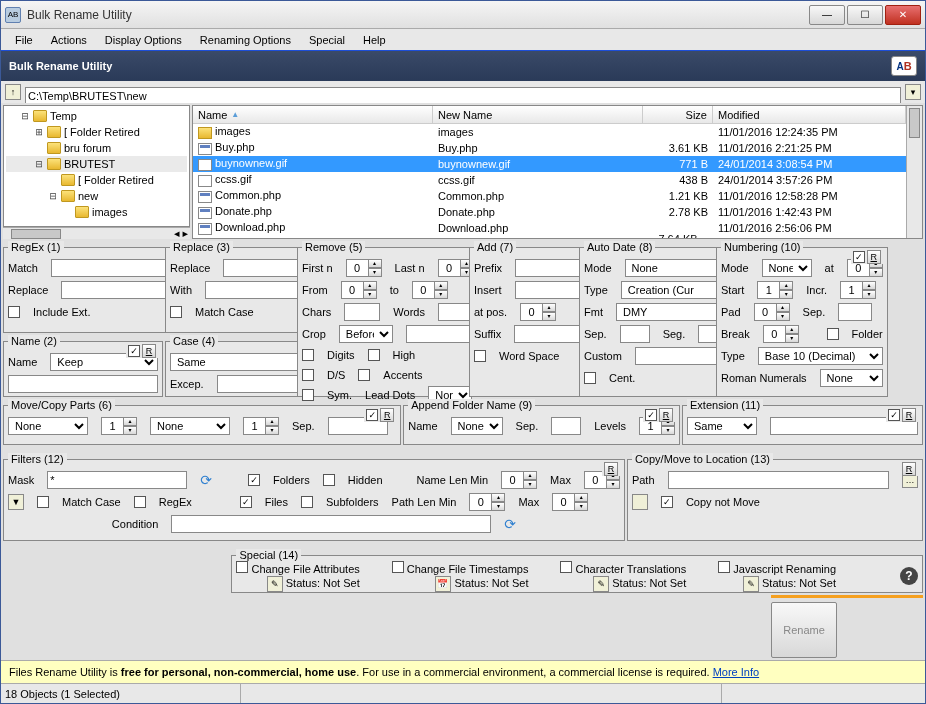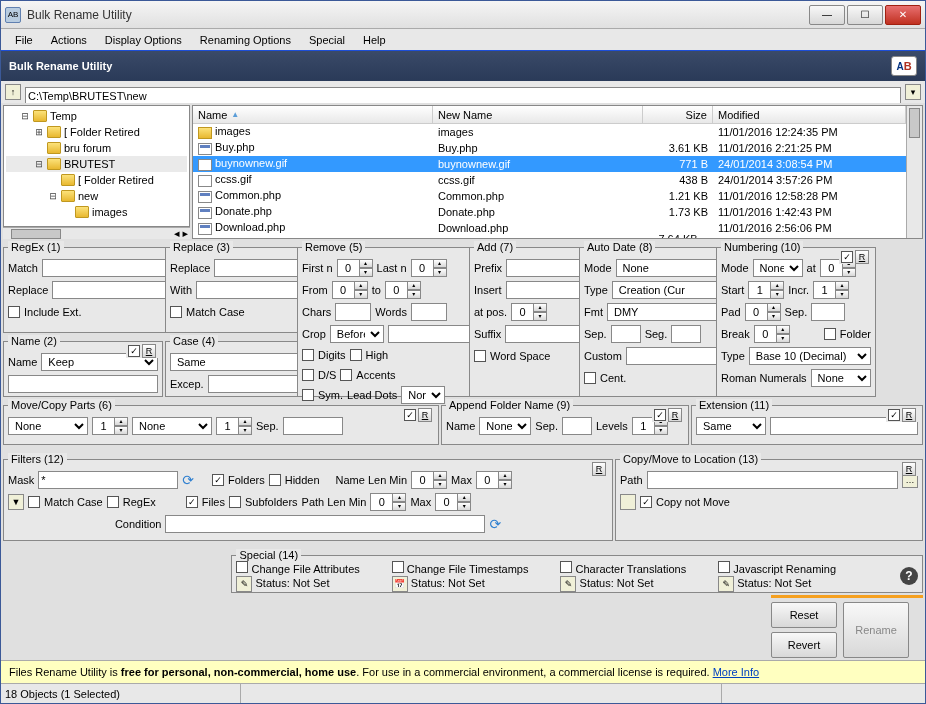--- a/index.html
+++ b/index.html
@@ -51,21 +51,21 @@
 .fi-php { background: #fff; border: 1px solid #888; position: relative; }
 .fi-php::after { content: ""; position: absolute; top: 1px; left: 1px; right: 1px; height: 3px; background: #6080c0; }
 .fi-gif { background: #fff; border: 1px solid #888; }
 .file-scroll { width: 16px; background: #e8e8e8; border-left: 1px solid #aaa; }
 .file-scroll-thumb { height: 30px; background: #c8c8c8; border: 1px solid #888; margin: 2px; }
 fieldset { border: 1px solid #888; background: #e8e8e8; padding: 3px 4px 4px 4px; position: relative; }
 legend { font-size: 11px; padding: 0 3px; background: #e8e8e8; }
 .leg-right { position: absolute; right: 4px; top: -3px; display: flex; align-items: center; gap: 2px; background: #e8e8e8; padding: 0 2px; }
 .cb { width: 12px; height: 12px; border: 1px solid #555; background: #fff; display: inline-flex; align-items: center; justify-content: center; font-size: 9px; color: #000; }
 .rs { width: 14px; height: 14px; border: 1px solid #888; background: linear-gradient(#fff,#d8d8d8); display: inline-flex; align-items: center; justify-content: center; font-size: 9px; text-decoration: underline; }
-.field-row { display: flex; align-items: center; gap: 4px; margin: 2px 0; height: 20px; }
+.field-row { display: flex; align-items: center; gap: 13px; margin: 2px 0; height: 20px; }
 .lbl { font-size: 11px; white-space: nowrap; }
 input[type=text].fld, select.fld { height: 18px; border: 1px solid #888; background: #fff; padding: 0 2px; font-size: 11px; }
 .spinner { display: inline-flex; height: 18px; }
 .spinner input { width: 22px; height: 18px; border: 1px solid #888; border-right: none; text-align: center; font-size: 11px; }
 .spin-btns { display: flex; flex-direction: column; width: 14px; }
 .spin-btns div { height: 9px; border: 1px solid #888; background: linear-gradient(#fff,#d8d8d8); font-size: 6px; text-align: center; line-height: 7px; }
 
 .row-panels { display: flex; gap: 2px; }
 .col1 { width: 160px; }
 .col2 { width: 130px; }
@@ -217,21 +217,21 @@
                 </div>
                 <div class="file-row">
                   <div class="fc" style="width:240px;"><span class="file-icon fi-php"></span>Common.php</div>
                   <div class="fc" style="width:210px;">Common.php</div>
                   <div class="fc" style="width:70px;text-align:right;">1.21 KB</div>
                   <div class="fc" style="flex:1;">11/01/2016 12:58:28 PM</div>
                 </div>
                 <div class="file-row">
                   <div class="fc" style="width:240px;"><span class="file-icon fi-php"></span>Donate.php</div>
                   <div class="fc" style="width:210px;">Donate.php</div>
-                  <div class="fc" style="width:70px;text-align:right;">1.73 KB</div>
+                  <div class="fc" style="width:70px;text-align:right;">2.78 KB</div>
                   <div class="fc" style="flex:1;">11/01/2016 1:42:43 PM</div>
                 </div>
                 <div class="file-row">
                   <div class="fc" style="width:240px;"><span class="file-icon fi-php"></span>Download.php</div>
                   <div class="fc" style="width:210px;">Download.php</div>
                   <div class="fc" style="width:70px;text-align:center;margin-top:22px;">7.64 KB</div>
                   <div class="fc" style="flex:1;">11/01/2016 2:56:06 PM</div>
                 </div>
               </div>
           </div>
@@ -695,21 +695,21 @@
             <span class="sm-icon"></span>
             <span class="cb">✓</span>
             <span class="lbl">Copy not Move</span>
           </div>
       </fieldset>
     </div>
 
     <div class="row-panels" style="margin-top:8px;align-items:flex-end;flex-direction:column;">
       <fieldset style="flex:1;height:50px;">
         <legend>Special (14)</legend>
-        <div class="field-row" style="gap:32px;">
+        <div class="field-row" style="gap:32px;text-align:right;">
           <div style="display:flex;flex-direction:column;gap:1px;">
             <div><span class="cb"></span> <span>Change File Attributes</span></div>
             <div><span class="sm-icon">✎</span> <span>Status: Not Set</span></div>
           </div>
           <div style="display:flex;flex-direction:column;gap:1px;">
             <div><span class="cb"></span> <span>Change File Timestamps</span></div>
             <div><span class="sm-icon">📅</span> <span>Status: Not Set</span></div>
           </div>
           <div style="display:flex;flex-direction:column;gap:1px;">
             <div><span class="cb"></span> <span>Character Translations</span></div>
@@ -719,24 +719,20 @@
             <div><span class="cb"></span> <span>Javascript Renaming</span></div>
             <div><span class="sm-icon">✎</span> <span>Status: Not Set</span></div>
           </div>
           <span style="flex:1"></span>
           <span class="help-icon">?</span>
         </div>
       </fieldset>
       <div style="width:158px;padding-left:6px;">
         <div class="orange-bar"></div>
         <div style="display:flex;gap:6px;">
-          <div style="display:flex;flex-direction:column;gap:4px;">
-            <button class="big-btn">Reset</button>
-            <button class="big-btn">Revert</button>
-          </div>
           <button class="big-btn disabled" style="height:56px;">Rename</button>
         </div>
       </div>
     </div>
   </div>
 
   <div class="footer-note">
     <span>Files Rename Utility is </span><b>free for personal, non-commercial, home use</b><span>. For use in a commercial environment, a commercial license is required. </span><a href="#">More Info</a>
   </div>
   <div class="statusbar">

